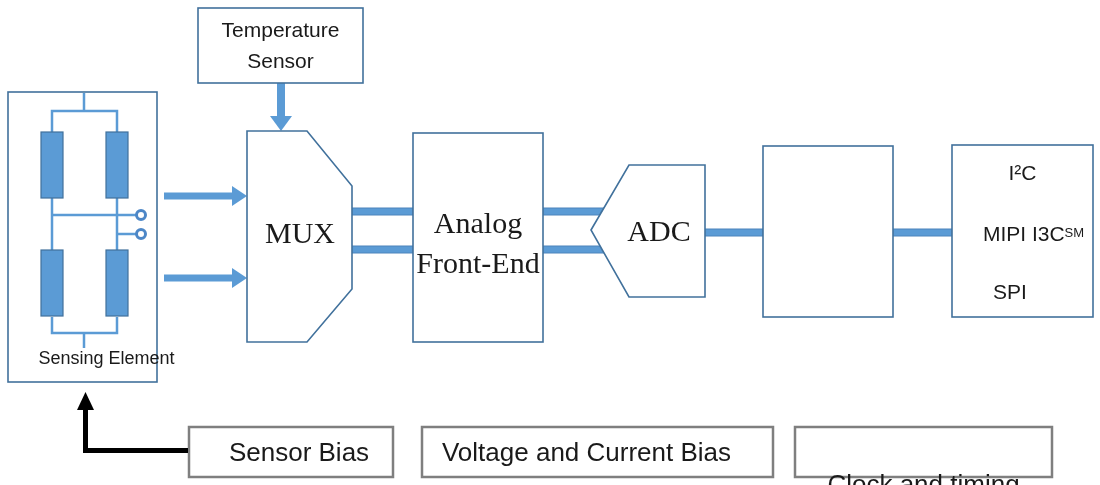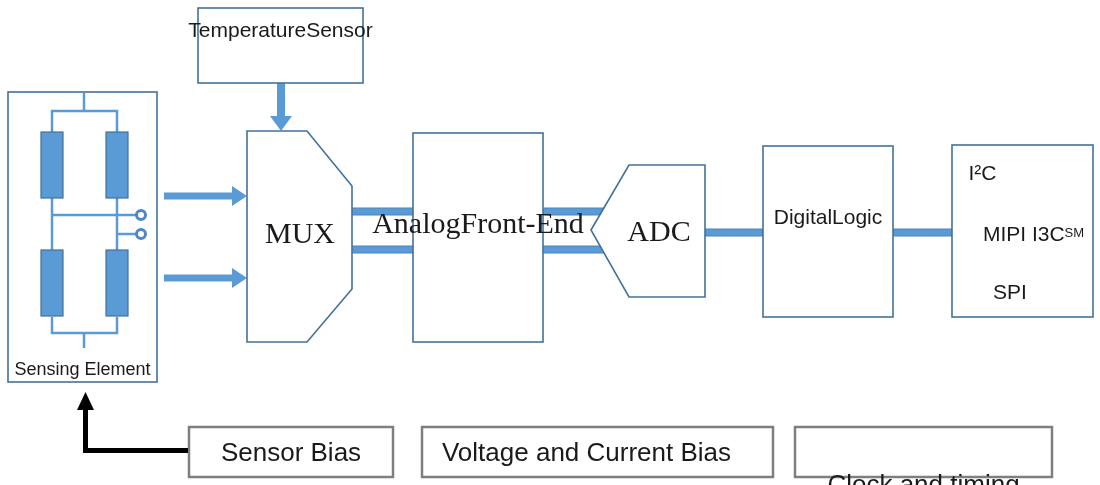--- a/index.html
+++ b/index.html
@@ -20,21 +20,21 @@
   #wires{position:absolute;left:0;top:0;width:1100px;height:485px;}
   .lbl{
     position:absolute;
     display:flex;align-items:center;justify-content:center;
     text-align:center;
     color:var(--ink);
     white-space:nowrap;
     line-height:1.0;
   }
   .lbl .ln{display:block;}
-  .two-line{flex-direction:row;}
+  .two-line{flex-direction:column;}
   .fs-big{font-size:30px;font-family:Liberation Serif, serif;}
   .fs-mid{font-size:21px;}
   .fs-bottom{font-size:26px;}
   .fs-small{font-size:18px;}
   .two-line .ln{padding:5px 0;}
   sup{font-size:0.62em;}
 </style>
 </head>
 <body>
 
@@ -111,40 +111,36 @@
       <rect x="83" y="448" width="105" height="5"></rect>
       <polygon points="77,410 94,410 85.5,392"></polygon>
     </g>
   </svg>
 
   <div class="lbl two-line fs-mid" style="left:198px;top:14px;width:165px;">
     <span class="ln">Temperature</span>
     <span class="ln">Sensor</span>
   </div>
 
-  <div class="lbl fs-small" style="left:8px;top:357px;width:149px;height:24px;">Sensing Element</div>
+  <div class="lbl fs-small" style="left:8px;top:346px;width:149px;height:24px;padding-left:24px;">Sensing Element</div>
 
   <div class="lbl fs-big" style="left:247px;top:219px;width:106px;height:28px;">MUX</div>
 
   <div class="lbl two-line fs-big" style="left:413px;top:203px;width:130px;">
     <span class="ln">Analog</span>
     <span class="ln">Front-End</span>
   </div>
 
   <div class="lbl fs-big" style="left:609px;top:217px;width:100px;height:28px;">ADC</div>
 
-  <div class="lbl two-line fs-mid" style="left:763px;top:201px;width:130px;">
-    <span class="ln">Digital</span>
-    <span class="ln">Logic</span>
-  </div>
 
-  <div class="lbl fs-mid" style="left:912px;top:157px;width:141px;height:30px;">I²C</div>
+  <div class="lbl fs-mid" style="left:952px;top:157px;width:141px;height:30px;">I²C</div>
   <div class="lbl fs-mid" style="left:952px;top:218px;width:163px;height:30px;">
     <span>MIPI I3C</span>
       <sup>SM</sup>
   </div>
   <div class="lbl fs-mid" style="left:952px;top:276px;width:116px;height:30px;">SPI</div>
 
-  <div class="lbl fs-bottom" style="left:189px;top:427px;width:204px;height:50px;">Sensor Bias</div>
+  <div class="lbl fs-bottom" style="left:189px;top:427px;width:204px;height:50px;padding-left:8px;">Sensor Bias</div>
   <div class="lbl fs-bottom" style="left:422px;top:427px;width:329px;height:50px;">Voltage and Current Bias</div>
   <div class="lbl fs-bottom" style="left:795px;top:427px;width:257px;height:50px;margin-top:32px;">Clock and timing</div>
 
 </div>
 
 </body></html>

